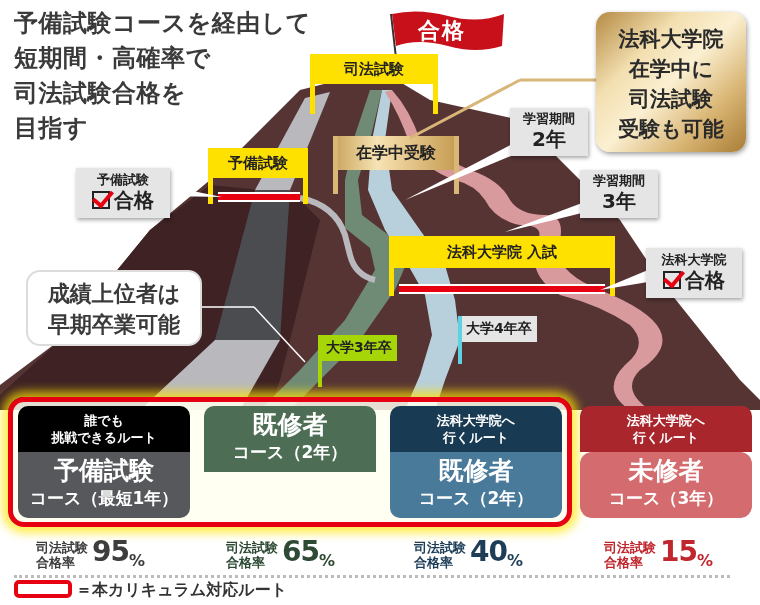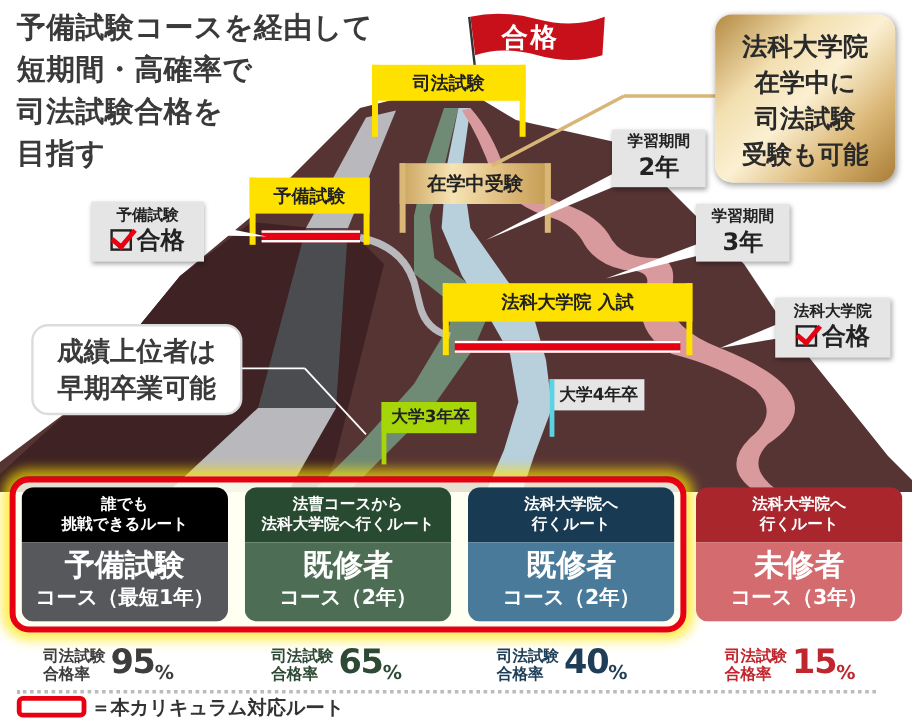--- a/index.html
+++ b/index.html
@@ -107,21 +107,21 @@
   <div class="post" style="right:0;top:0;height:56px;"></div>
   <div class="tape" style="left:10px;right:8px;top:44px;"></div>
 </div>
 
 <div class="gate gate-gold" style="left:333px;top:136px;width:126px;height:58px;">
   <div class="bar" style="height:34px;line-height:34px;font-size:16px;">在学中受験</div>
   <div class="post" style="left:0;top:0;height:58px;"></div>
   <div class="post" style="right:0;top:0;height:58px;"></div>
 </div>
 
-<div class="gate" style="left:369px;top:236px;width:208px;height:60px;">
+<div class="gate" style="left:389px;top:236px;width:226px;height:60px;">
   <div class="bar" style="height:32px;line-height:32px;font-size:15px;">法科大学院 入試</div>
   <div class="post" style="left:0;top:0;height:60px;"></div>
   <div class="post" style="right:0;top:0;height:60px;"></div>
   <div class="tape" style="left:10px;right:10px;top:48px;"></div>
 </div>
 
 <svg class="abs" style="left:0;top:0;" width="760" height="605">
   <polygon points="168,186 168,196 222,197" fill="#fff"></polygon>
   <polygon points="648,270 648,282 600,290" fill="#fff"></polygon>
   <polygon points="520,140 530,148 405,200" fill="#fff"></polygon>
@@ -181,24 +181,20 @@
     <div>誰でも</div>
     <div>挑戦できるルート</div>
   </div>
   <div class="bottom" style="background:#56585b;">
     <div class="name">予備試験</div>
     <div class="sub">コース（最短1年）</div>
   </div>
 </div>
 
 <div class="course" style="left:204px;">
-  <div class="top" style="background:#274a31;">
-    <div>法曹コースから</div>
-    <div>法科大学院へ行くルート</div>
-  </div>
   <div class="bottom" style="background:#4d6e55;">
     <div class="name">既修者</div>
     <div class="sub">コース（2年）</div>
   </div>
 </div>
 
 <div class="course" style="left:390px;">
   <div class="top" style="background:#183a52;">
     <div>法科大学院へ</div>
     <div>行くルート</div>
@@ -207,21 +203,21 @@
     <div class="name">既修者</div>
     <div class="sub">コース（2年）</div>
   </div>
 </div>
 
 <div class="course" style="left:580px;">
   <div class="top" style="background:#a8262c;">
     <div>法科大学院へ</div>
     <div>行くルート</div>
   </div>
-  <div class="bottom" style="background:#d46b6e;">
+  <div class="bottom" style="background:#d46b6e;border-radius:12px;">
     <div class="name">未修者</div>
     <div class="sub">コース（3年）</div>
   </div>
 </div>
 
 <div class="rate" style="left:36px;color:#3d3d3d;">
   <span class="lbl"><span>司法試験</span><br><span>合格率</span></span><span class="num">95</span><span class="pct">%</span>
 </div>
 <div class="rate" style="left:226px;color:#2e4a35;">
   <span class="lbl"><span>司法試験</span><br><span>合格率</span></span><span class="num">65</span><span class="pct">%</span>

